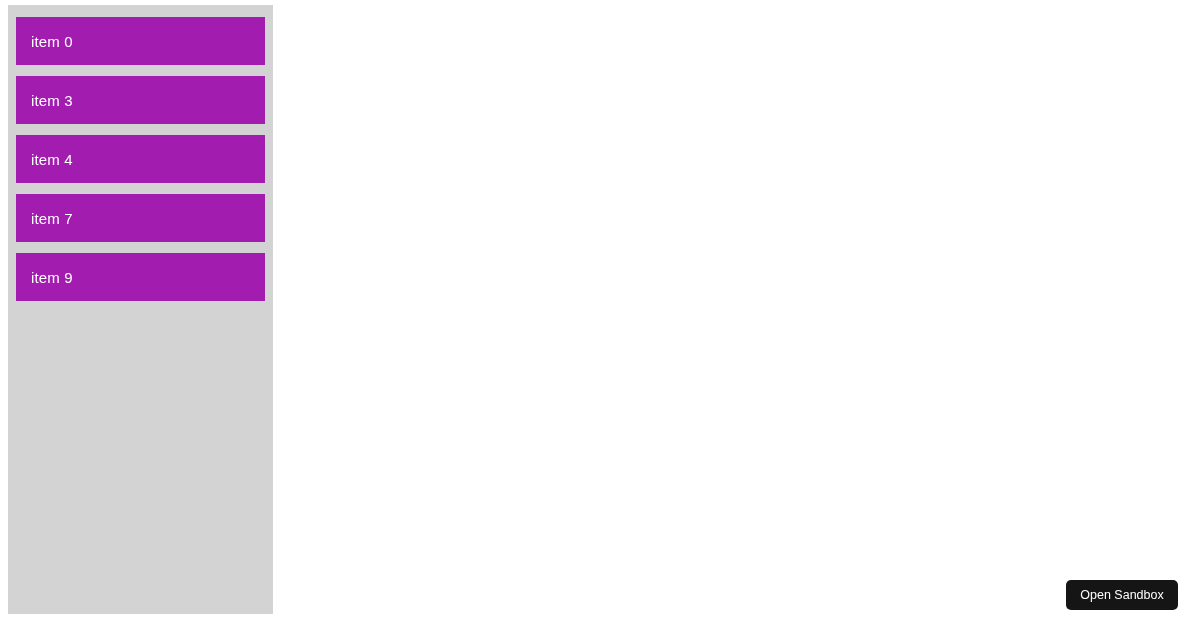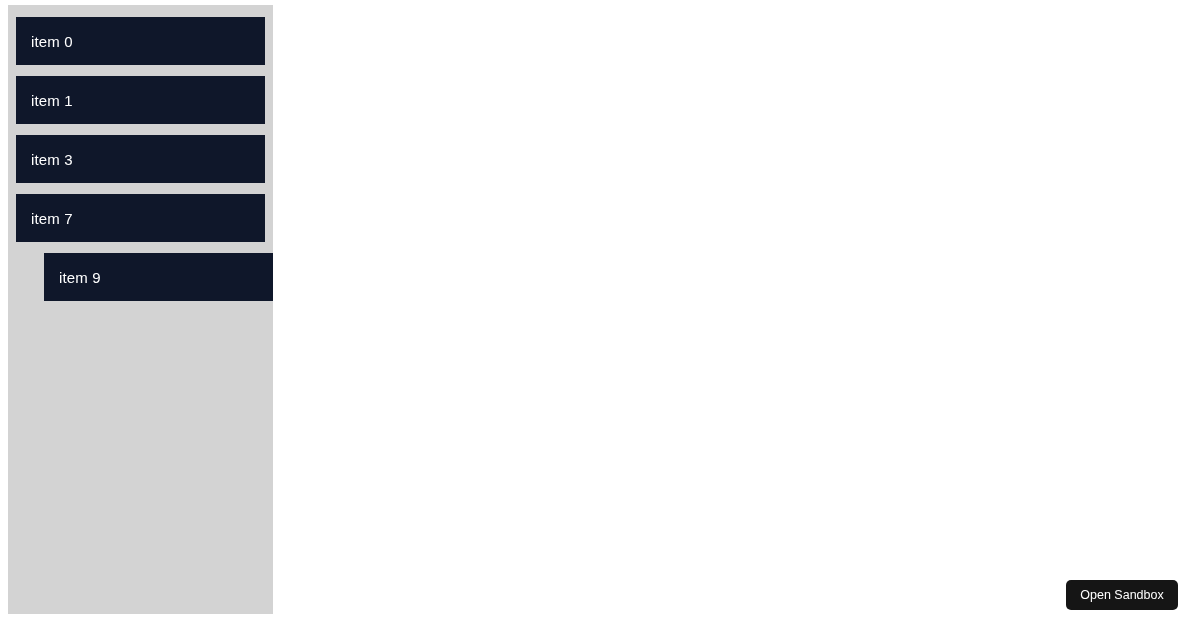--- a/index.html
+++ b/index.html
@@ -31,36 +31,35 @@
 
   #list-inner {
     position: relative;
     width: 100%;
   }
 
   .list-item {
     box-sizing: border-box;
     width: 249px;
     height: 48px;
-    background: #0f172a;
+    background: #a21caf;
     margin-bottom: 11px;
     display: flex;
     align-items: center;
     padding-left: 15px;
     color: #ffffff;
     font-family: "Liberation Sans", sans-serif;
     font-size: 15px;
     line-height: 1;
     letter-spacing: 0.15px;
     user-select: none;
   }
 
   .list-item:last-child {
     margin-bottom: 0;
-    margin-left: 28px;
   }
 
   .list-item-label {
     color: #ffffff;
     white-space: nowrap;
   }
 
   
   #open-sandbox-button {
     position: absolute;
@@ -87,29 +86,29 @@
 </head>
 <body>
 
 <div id="list-container">
   <div id="list-inner">
 
     <div class="list-item">
       <span class="list-item-label">item 0</span>
     </div>
 
-    <div class="list-item">
-      <span class="list-item-label">item 1</span>
-    </div>
 
 
     <div class="list-item">
       <span class="list-item-label">item 3</span>
     </div>
 
+    <div class="list-item">
+      <span class="list-item-label">item 4</span>
+    </div>
 
 
 
     <div class="list-item">
       <span class="list-item-label">item 7</span>
     </div>
 
 
     <div class="list-item">
       <span class="list-item-label">item 9</span>

